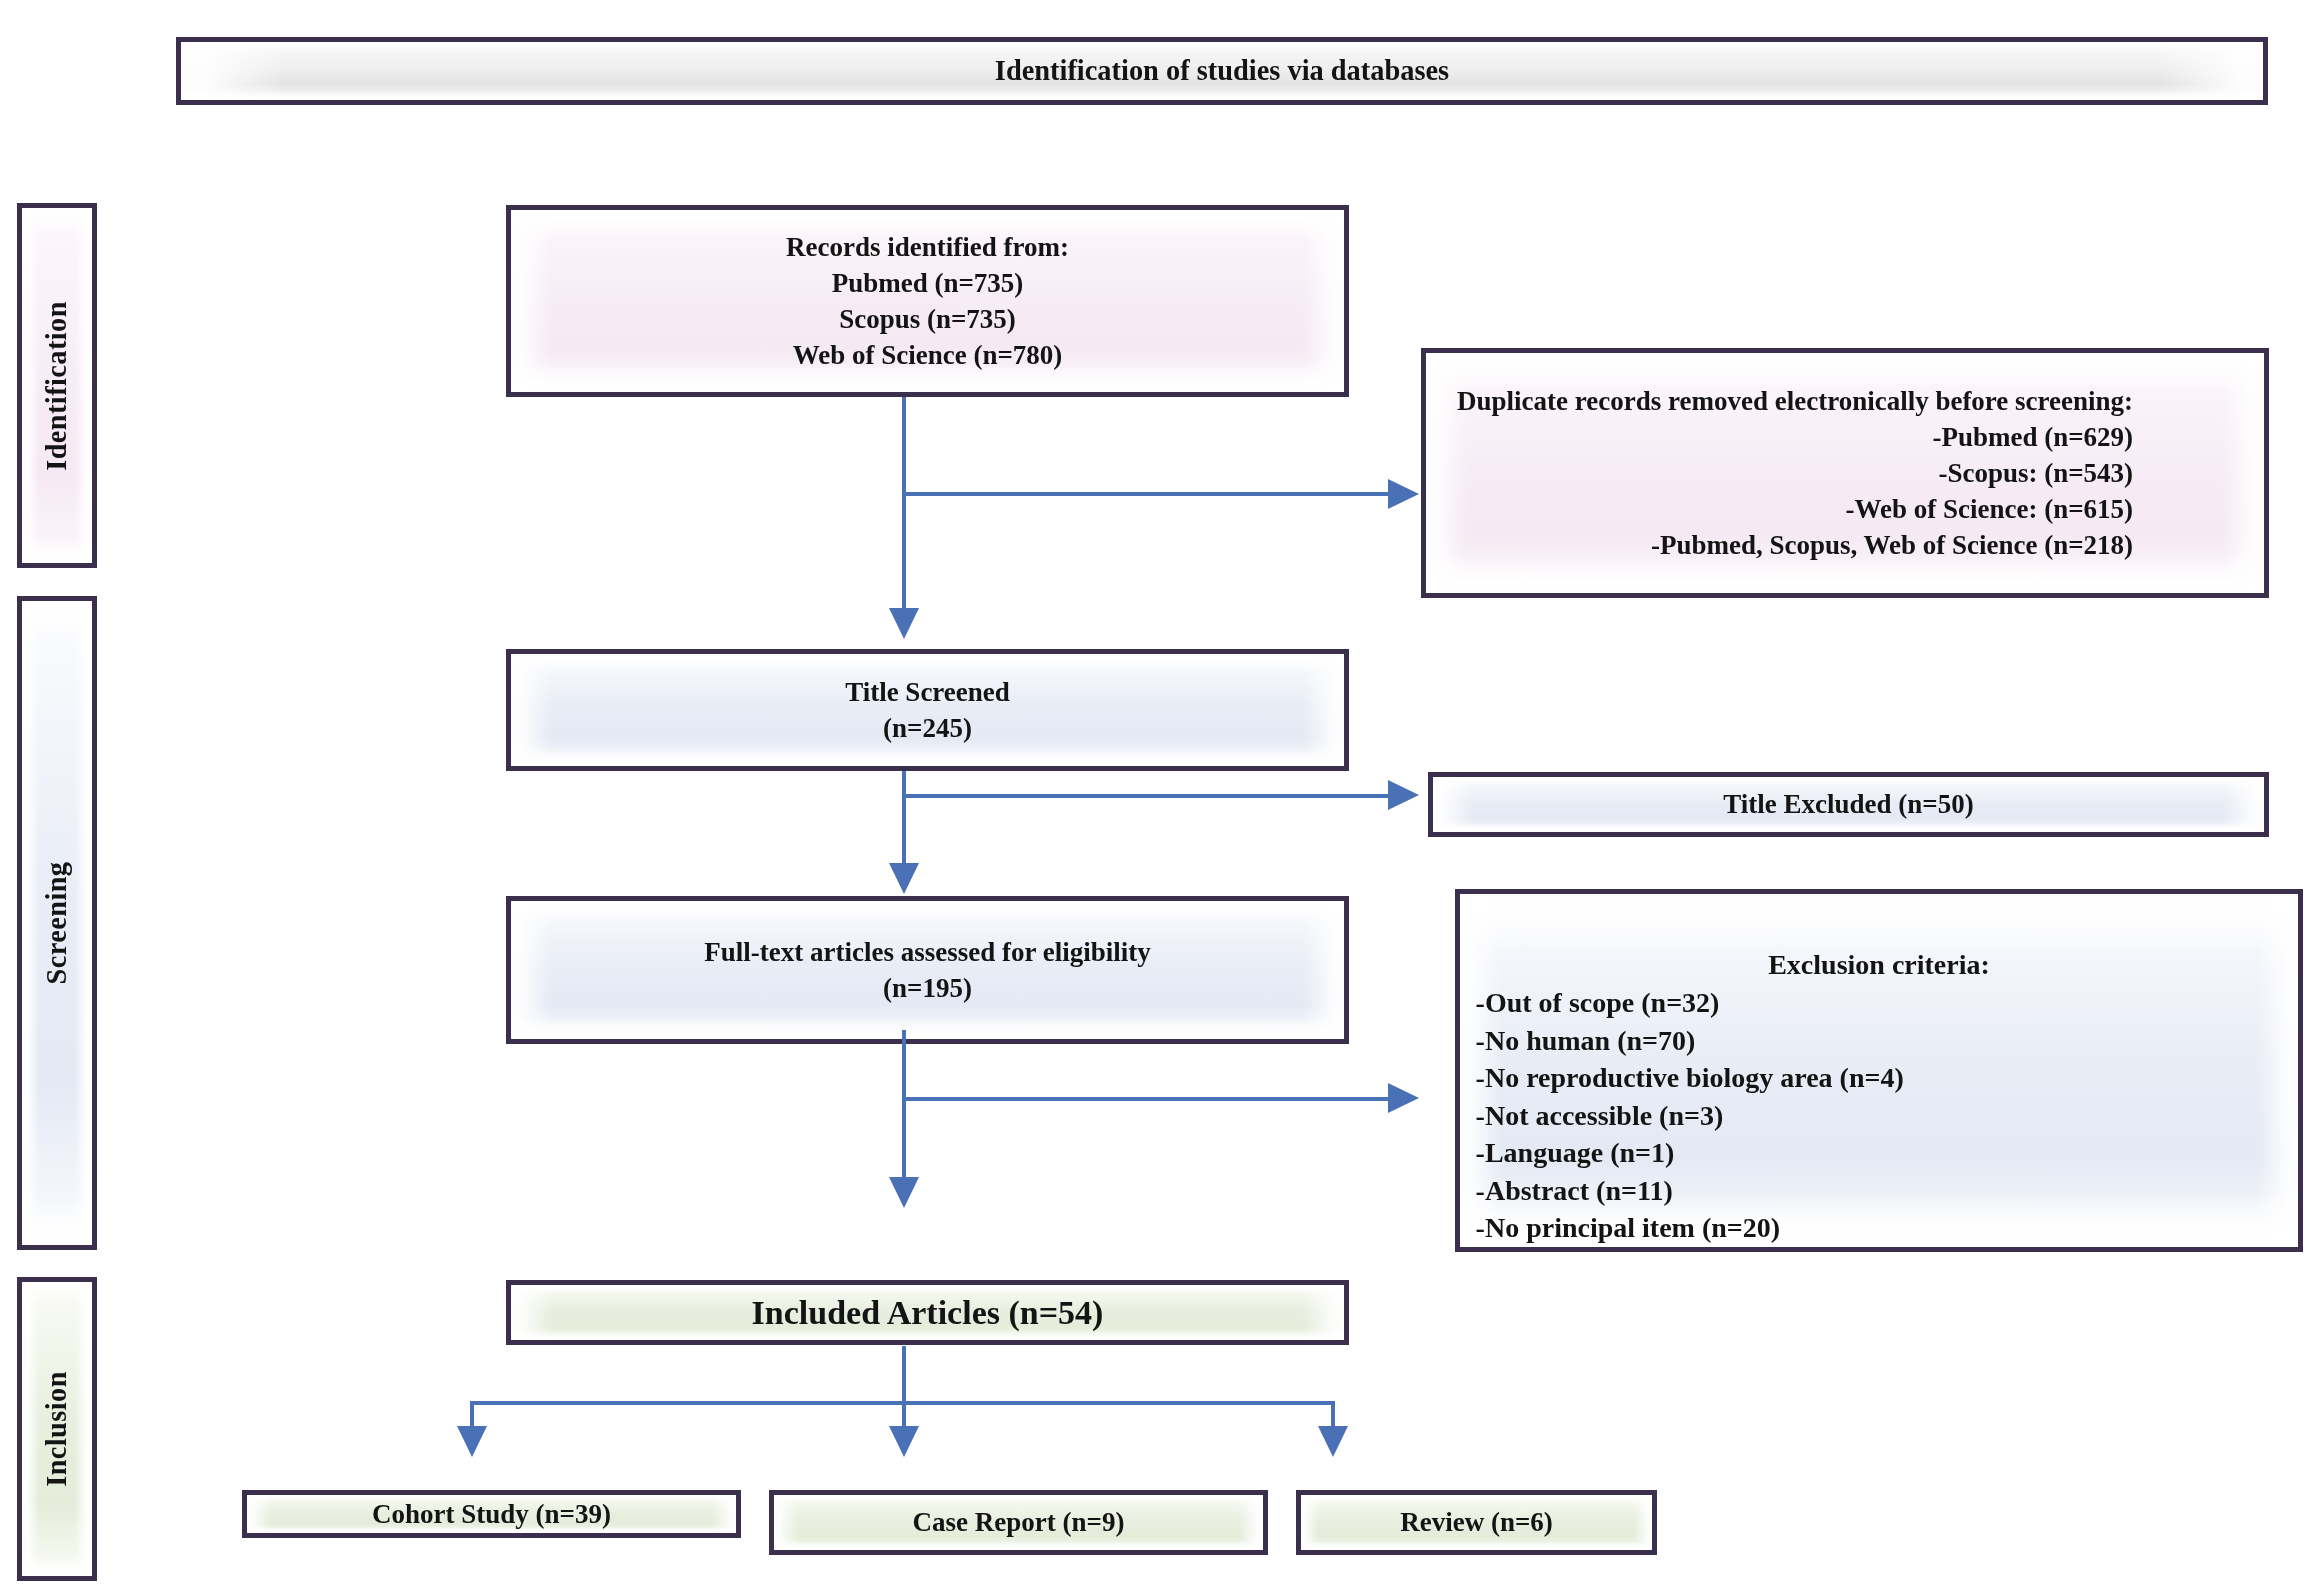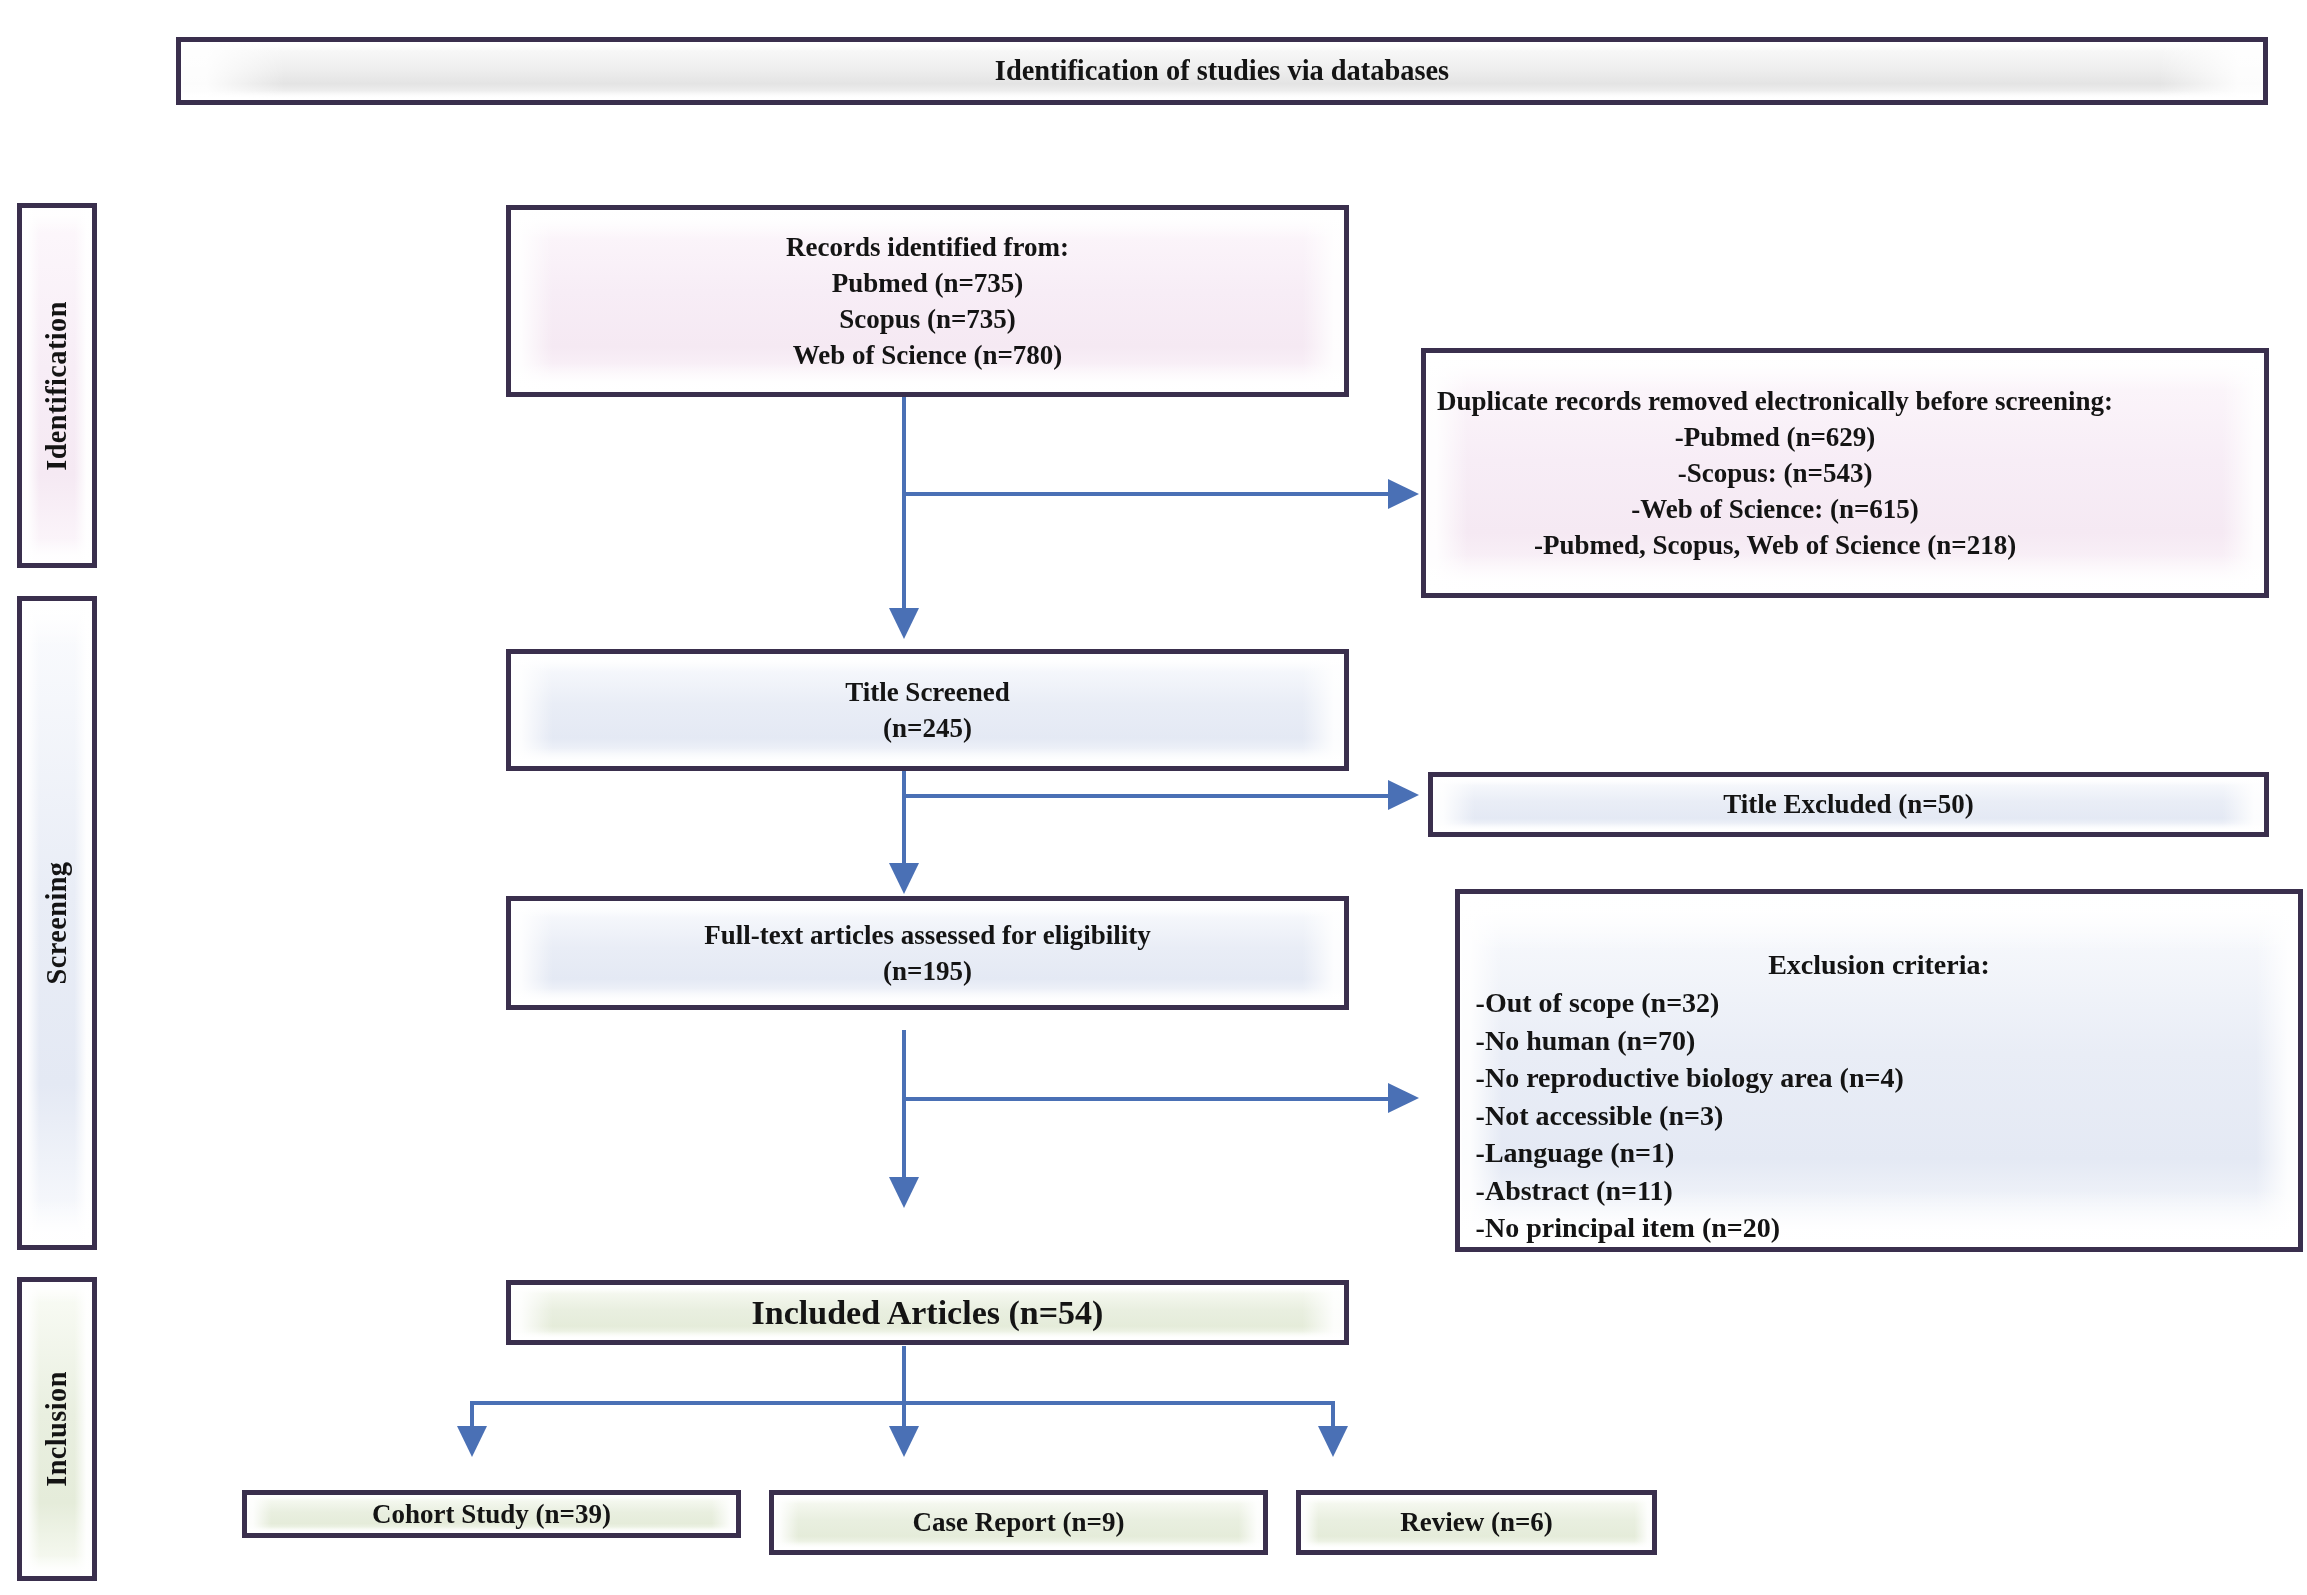--- a/index.html
+++ b/index.html
@@ -138,21 +138,21 @@
 Web of Science (n=780)</span>
   </div>
 
   <div class="ln vl" style="left:902px; top:397px; width:3.6px; height:220px;"></div>
   <div class="ahd ahd-down" style="left:889px; top:608px;"></div>
 
   <div class="ln hl" style="left:902px; top:492px; width:498px; height:3.6px;"></div>
   <div class="ahd ahd-right" style="left:1388px; top:479px;"></div>
 
   <div class="box pal-pink left" style="left:1421px; top:348px; width:848px; height:250px; font-size:27px;">
-    <span class="txt ml" style="padding:0 11px; text-align:center;">Duplicate records removed electronically before screening:
+    <span class="txt ml" style="padding:0 31px; text-align:right;">Duplicate records removed electronically before screening:
 -Pubmed (n=629)
 -Scopus: (n=543)
 -Web of Science: (n=615)
 -Pubmed, Scopus, Web of Science (n=218)</span>
   </div>
 
   <div class="box pal-blue" style="left:506px; top:649px; width:843px; height:122px; font-size:27px;">
     <span class="txt ml">Title Screened
 (n=245)</span>
   </div>
@@ -160,21 +160,21 @@
   <div class="ln vl" style="left:902px; top:771px; width:3.6px; height:101px;"></div>
   <div class="ahd ahd-down" style="left:889px; top:863px;"></div>
 
   <div class="ln hl" style="left:902px; top:794px; width:498px; height:3.6px;"></div>
   <div class="ahd ahd-right" style="left:1388px; top:780px;"></div>
 
   <div class="box pal-blue" style="left:1428px; top:772px; width:841px; height:65px; font-size:27px;">
     <span class="txt">Title Excluded (n=50)</span>
   </div>
 
-  <div class="box pal-blue" style="left:506px; top:896px; width:843px; height:114px; font-size:27px;">
+  <div class="box pal-blue" style="left:506px; top:896px; width:843px; height:148px; font-size:27px;">
     <span class="txt ml">Full-text articles assessed for eligibility
 (n=195)</span>
   </div>
 
   <div class="ln vl" style="left:902px; top:1030px; width:3.6px; height:158px;"></div>
   <div class="ahd ahd-down" style="left:889px; top:1177px;"></div>
 
   <div class="ln hl" style="left:902px; top:1097px; width:498px; height:3.6px;"></div>
   <div class="ahd ahd-right" style="left:1388px; top:1083px;"></div>
 

